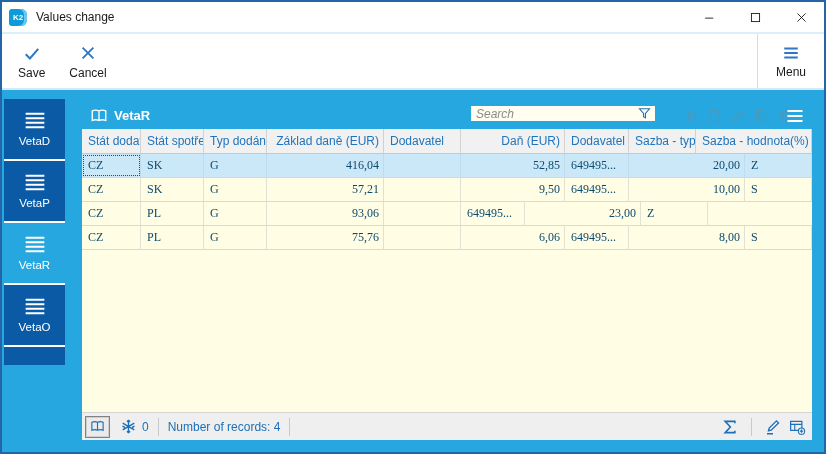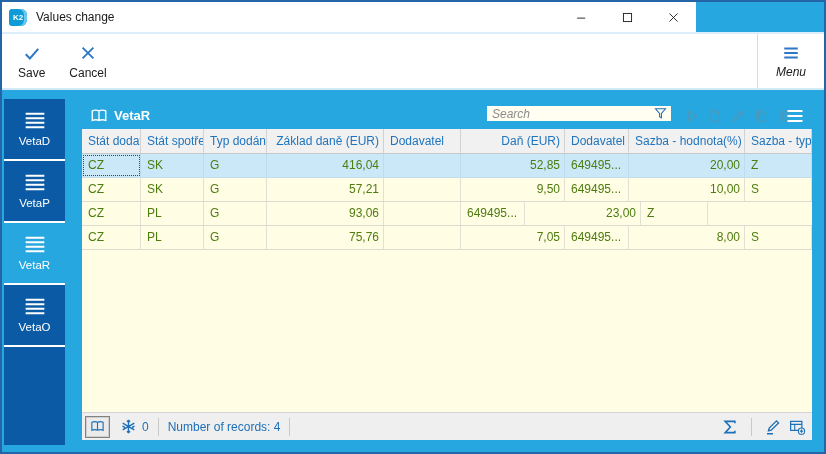--- a/index.html
+++ b/index.html
@@ -1,68 +1,68 @@
 <!DOCTYPE html>
 <html><head>
 <meta charset="utf-8">
 <style>
   html,body{margin:0;padding:0;background:#ffffff;font-family:"Liberation Sans",sans-serif;}
   .window{position:relative;width:826px;height:454px;background:#27A7DF;overflow:hidden;
           box-shadow:inset 0 0 0 2px #2365A6;}
   
-  .titlebar{position:absolute;left:2px;top:2px;width:694px;height:30px;background:#ffffff;
+  .titlebar{position:absolute;left:2px;top:2px;width:822px;height:30px;background:#ffffff;
             display:flex;align-items:center;}
   .logo{width:18px;height:17px;margin-left:7px;background:#0E9BD8;border-radius:3px 6px 6px 3px;
         color:#fff;font-size:8px;font-weight:bold;display:flex;align-items:center;justify-content:center;
         box-shadow:inset -3px 0 0 #66C9EE;}
   .title-text{margin-left:9px;font-size:12px;color:#1a1a1a;}
   .win-controls{margin-left:auto;display:flex;height:30px;}
   .win-btn{width:46px;height:30px;display:flex;align-items:center;justify-content:center;color:#222;}
   .win-btn span{width:15px;height:15px;display:inline-block;}
   
   .toolbar{position:absolute;left:2px;top:32px;width:822px;height:58px;background:#ffffff;
            border-top:2px solid #DBEEF9;border-bottom:2px solid #D2EAF8;box-sizing:border-box;
            display:flex;align-items:center;}
   .tb-btn{display:flex;flex-direction:column;align-items:center;justify-content:center;
           padding:2px 12px;height:50px;cursor:default;color:#2E77C6;}
   .tb-btn:first-child{margin-left:4px;}
   .tb-icon{width:22px;height:20px;display:inline-block;}
   .tb-label{font-size:12px;color:#1a1a1a;margin-top:3px;white-space:nowrap;}
   .menu-btn{margin-left:auto;border-left:1px solid #DADADA;height:54px;padding:0 18px;
-            display:flex;flex-direction:column;align-items:center;justify-content:center;color:#2E77C6;font-style:italic;}
+            display:flex;flex-direction:column;align-items:center;justify-content:center;color:#2E77C6;}
   .menu-icon{width:26px;height:18px;display:inline-block;}
   
-  .sidebar{position:absolute;left:4px;top:99px;width:61px;height:346px;background:#0A5AA5;}
+  .sidebar{position:absolute;left:4px;top:99px;width:61px;height:266px;background:#0A5AA5;}
   .side-tab{height:60px;border-bottom:2px solid #ffffff;box-sizing:content-box;position:relative;
             display:flex;flex-direction:column;align-items:center;justify-content:center;gap:6px;color:#fff;}
   .side-tab.active{background:#27A7DF;}
   .side-ham{width:24px;height:17px;display:inline-block;}
   .side-label{font-size:11.5px;color:#ffffff;}
   
   .panel-bar{position:absolute;left:82px;top:103px;width:730px;height:26px;background:#27A7DF;}
   .panel-book{position:absolute;left:7px;top:4px;width:20px;height:18px;color:#ffffff;}
   .panel-title{position:absolute;left:32px;top:5px;font-size:13px;font-weight:bold;color:#ffffff;}
-  .search-box{position:absolute;left:405px;top:3px;width:184px;height:15px;background:#FFFEF0;
+  .search-box{position:absolute;left:389px;top:3px;width:184px;height:15px;background:#FFFEF0;
               display:flex;align-items:center;box-sizing:border-box;padding-right:3px;}
   .search-box input{flex:1;min-width:0;border:none;background:transparent;outline:none;
               font-family:"Liberation Sans",sans-serif;font-size:12px;font-style:italic;color:#333;padding:0 5px;}
   .search-box input::placeholder{color:#8a8a8a;font-style:italic;}
   .funnel{width:15px;height:15px;color:#1C6FB8;flex:0 0 auto;}
   .dis-icons{position:absolute;left:602px;top:5px;display:flex;gap:7px;}
   .dis-icon{width:16px;height:16px;color:#6B8D9E;opacity:.55;}
   .panel-ham{position:absolute;right:2px;top:3px;width:30px;height:20px;color:#ffffff;}
   
   .table{position:absolute;left:82px;top:129px;width:730px;background:#fff;}
   .thead{display:flex;height:25px;background:#F1F1F1;border-bottom:1px solid #C9C9C9;box-sizing:border-box;}
   .th{box-sizing:border-box;font-size:12px;color:#1F74BE;line-height:24px;white-space:nowrap;overflow:hidden;
       border-right:1px solid #D2D2D2;padding:0 6px;flex:0 0 auto;}
   .tr{display:flex;height:24px;background:#FFFDE4;border-bottom:1px solid #DBDBD0;box-sizing:border-box;}
   .tr.selected{background:#CBE8F8;border-bottom-color:#C2DDEE;}
-  .td{box-sizing:border-box;font-size:12px;color:#4d7c0f;line-height:23px;white-space:nowrap;overflow:hidden;
-      border-right:1px solid #E0E0D4;padding:0 6px;flex:0 0 auto;}
+  .td{box-sizing:border-box;font-size:12px;color:#0c4a6e;line-height:23px;white-space:nowrap;overflow:hidden;
+      border-right:1px solid #E0E0D4;padding:0 6px;flex:0 0 auto;font-family:Liberation Serif, serif;}
   .tr.selected .td{border-right-color:#BFDCEE;}
   .td.num,.th.num{text-align:right;padding-right:4px;}
   .td.focus{outline:1px dotted #444;outline-offset:-2px;}
   .filler{position:absolute;left:82px;top:250px;width:730px;height:162px;background:#FFFDE4;}
   
   .statusbar{position:absolute;left:82px;top:412px;width:730px;height:28px;background:#EFEFEF;
              border-top:1px solid #D5D5D5;box-sizing:border-box;display:flex;align-items:center;}
   .book-btn{width:25px;height:22px;margin-left:3px;background:#EBEBEB;border:1px solid #828282;
             box-shadow:inset 0 0 0 1px #CFCFCF;display:flex;align-items:center;justify-content:center;
             color:#1C6FB8;box-sizing:border-box;}
@@ -225,22 +225,22 @@
 
   <div class="table">
     <div class="thead" id="thead">
         <div class="th" style="width: 59px;">Stát dodava</div>
         <div class="th" style="width: 63px;">Stát spotřeb</div>
         <div class="th" style="width: 63px;">Typ dodání</div>
         <div class="th num" style="width: 117px;">Základ daně (EUR)</div>
         <div class="th" style="width: 77px;">Dodavatel</div>
         <div class="th num" style="width: 104px;">Daň (EUR)</div>
         <div class="th" style="width: 64px;">Dodavatel</div>
+        <div class="th" style="width: 67px;">Sazba - typ</div>
         <div class="th num" style="width: 116px;">Sazba - hodnota(%)</div>
-        <div class="th" style="width: 67px;">Sazba - typ</div>
       </div>
     <div id="tbody">
         <div class="tr selected">
           <div class="td focus" style="width: 59px;">CZ</div>
           <div class="td" style="width: 63px;">SK</div>
           <div class="td" style="width: 63px;">G</div>
           <div class="td num" style="width: 117px;">416,04</div>
           <div class="td" style="width: 77px;"></div>
           <div class="td num" style="width: 104px;">52,85</div>
           <div class="td" style="width: 64px;">649495...</div>
@@ -267,21 +267,21 @@
           <div class="td" style="width: 64px;">649495...</div>
           <div class="td num" style="width: 116px;">23,00</div>
           <div class="td" style="width: 67px;">Z</div>
         </div>
         <div class="tr">
           <div class="td" style="width: 59px;">CZ</div>
           <div class="td" style="width: 63px;">PL</div>
           <div class="td" style="width: 63px;">G</div>
           <div class="td num" style="width: 117px;">75,76</div>
           <div class="td" style="width: 77px;"></div>
-          <div class="td num" style="width: 104px;">7,05</div>
+          <div class="td num" style="width: 104px;">6,06</div>
           <div class="td" style="width: 64px;">649495...</div>
           <div class="td num" style="width: 116px;">8,00</div>
           <div class="td" style="width: 67px;">S</div>
         </div>
       </div>
   </div>
 
   <div class="filler"></div>
 
   <div class="statusbar">

